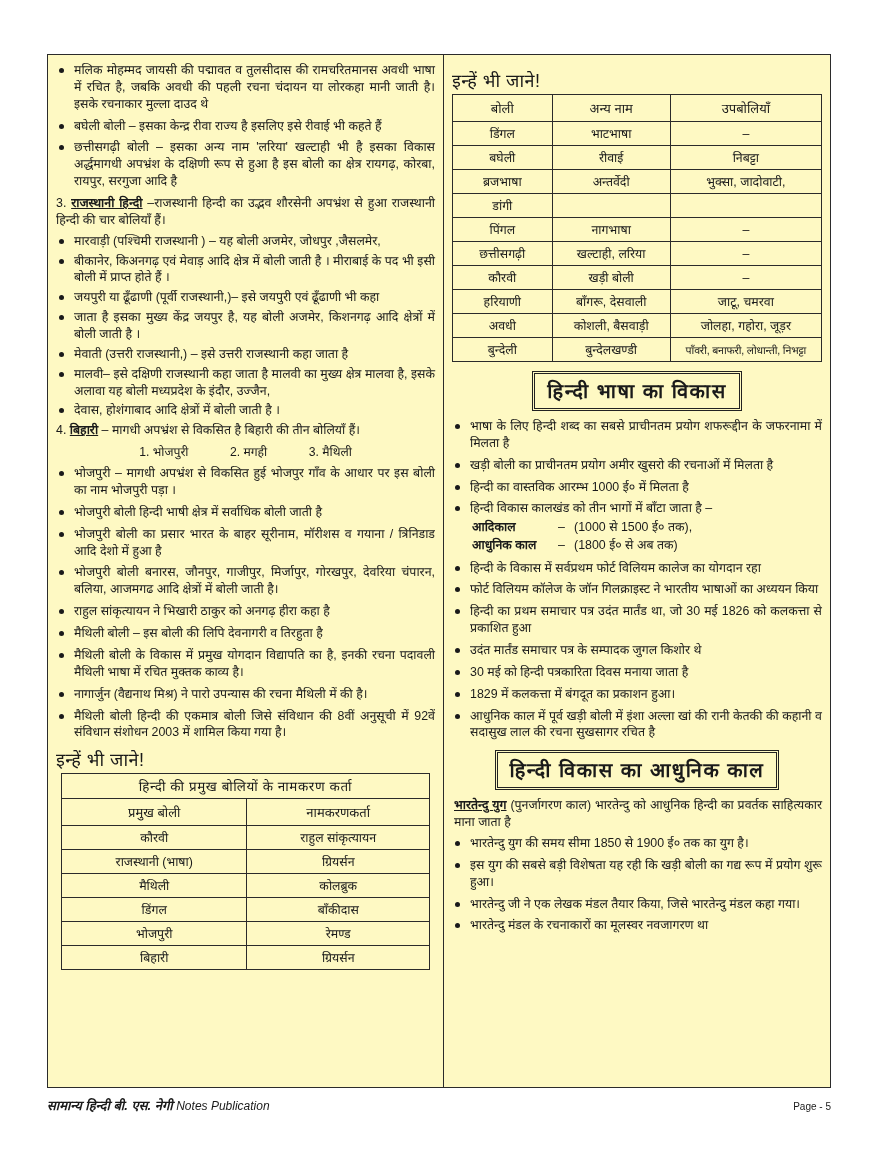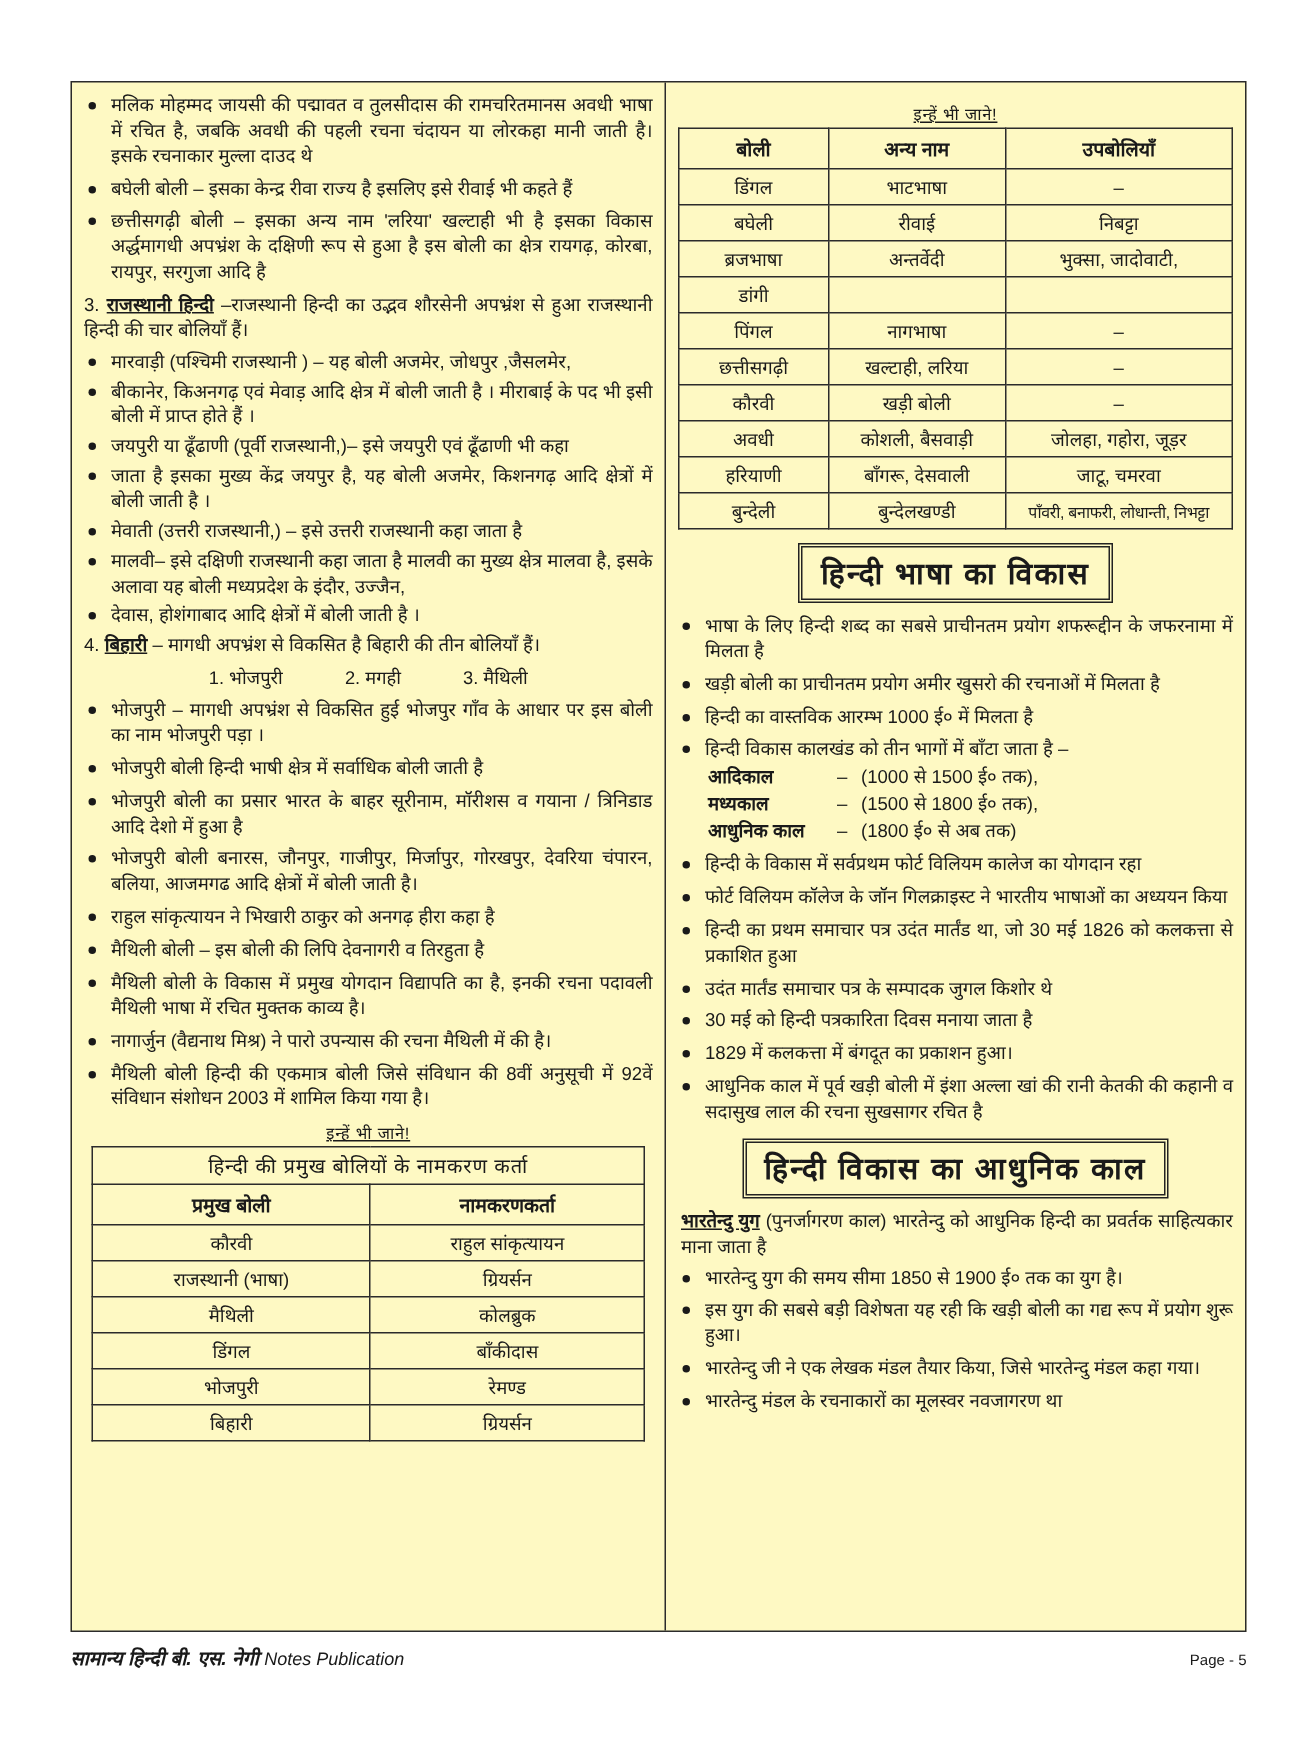--- a/index.html
+++ b/index.html
@@ -78,41 +78,40 @@
     outline: 1px solid #222;
     outline-offset: 1.5px;
     padding: 3px 12px 4px 12px;
     font-size: 20px;
     font-weight: bold;
     letter-spacing: 1.5px;
   }
 
   
   .know-cap {
-    text-align: center;
-    font-size: 11px;
+    text-align: left;
+    font-size: 18px;
     margin: 6px 0 2px 0;
     letter-spacing: 0.5px;
-    text-decoration: underline;
   }
 
   
   table.tbl {
     border-collapse: collapse;
     width: 100%;
     font-size: 12.4px;
   }
   table.tbl th, table.tbl td {
     border: 1px solid #2b2b2b;
     padding: 3px 5px;
     text-align: center;
     vertical-align: middle;
     font-weight: normal;
   }
-  table.tbl th { font-weight: bold; font-size: 13px; padding: 4px 5px; }
+  table.tbl th { font-weight: normal; font-size: 13px; padding: 4px 5px; }
   .tbl-title td {
     font-weight: bold;
     font-size: 13.4px;
     letter-spacing: 0.6px;
     padding: 4px 5px;
   }
   .cell-sm { font-size: 10.6px; letter-spacing: -0.2px; }
 
   .know-tbl-wrap { padding: 0 5px; }
 
@@ -280,28 +279,28 @@
         <td>छत्तीसगढ़ी</td>
         <td>खल्टाही, लरिया</td>
         <td>–</td>
       </tr>
       <tr>
         <td>कौरवी</td>
         <td>खड़ी बोली</td>
         <td>–</td>
       </tr>
       <tr>
+        <td>हरियाणी</td>
+        <td>बाँगरू, देसवाली</td>
+        <td>जाटू, चमरवा</td>
+      </tr>
+      <tr>
         <td>अवधी</td>
         <td>कोशली, बैसवाड़ी</td>
         <td>जोलहा, गहोरा, जूड़र</td>
-      </tr>
-      <tr>
-        <td>हरियाणी</td>
-        <td>बाँगरू, देसवाली</td>
-        <td>जाटू, चमरवा</td>
       </tr>
       <tr>
         <td>बुन्देली</td>
         <td>बुन्देलखण्डी</td>
         <td class="cell-sm">पाँवरी, बनाफरी, लोधान्ती, निभट्टा</td>
       </tr>
     </tbody>
       </table>
 
     <div class="boxhead-wrap">
@@ -311,23 +310,20 @@
     <ul class="bl">
       <li>भाषा के लिए हिन्दी शब्द का सबसे प्राचीनतम प्रयोग शफरूद्दीन के जफरनामा में मिलता है</li>
       <li>खड़ी बोली का प्राचीनतम प्रयोग अमीर खुसरो की रचनाओं में मिलता है</li>
       <li>हिन्दी का वास्तविक आरम्भ 1000 ई० में मिलता है</li>
       <li style="margin-bottom:2px">हिन्दी विकास कालखंड को तीन भागों में बाँटा जाता है –</li>
     </ul>
 
     <div class="kalblock">
       <div class="row">
         <span class="nm">आदिकाल</span><span class="dash">–</span><span>(1000 से 1500 ई० तक),</span>
-      </div>
-      <div class="row">
-        <span class="nm">मध्यकाल</span><span class="dash">–</span><span>(1500 से 1800 ई० तक),</span>
       </div>
       <div class="row">
         <span class="nm">आधुनिक काल</span><span class="dash">–</span><span>(1800 ई० से अब तक)</span>
       </div>
     </div>
 
     <ul class="bl">
       <li>हिन्दी के विकास में सर्वप्रथम फोर्ट विलियम कालेज का योगदान रहा</li>
       <li>फोर्ट विलियम कॉलेज के जॉन गिलक्राइस्ट ने भारतीय भाषाओं का अध्ययन किया</li>
       <li>हिन्दी का प्रथम समाचार पत्र उदंत मार्तंड था, जो 30 मई 1826 को कलकत्ता से प्रकाशित हुआ</li>

